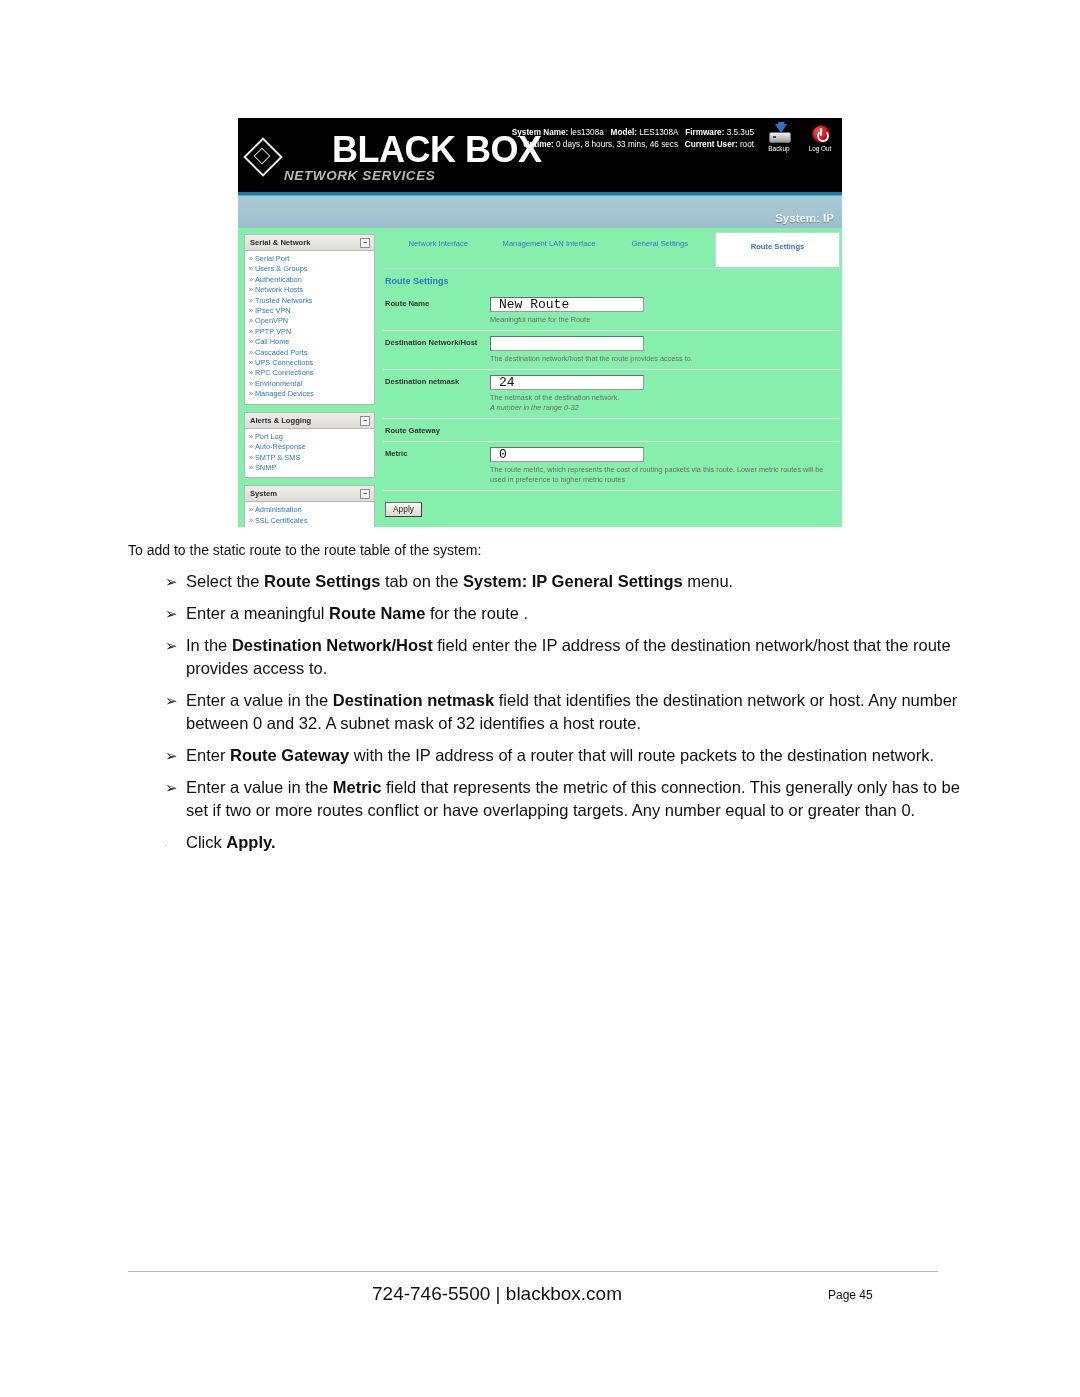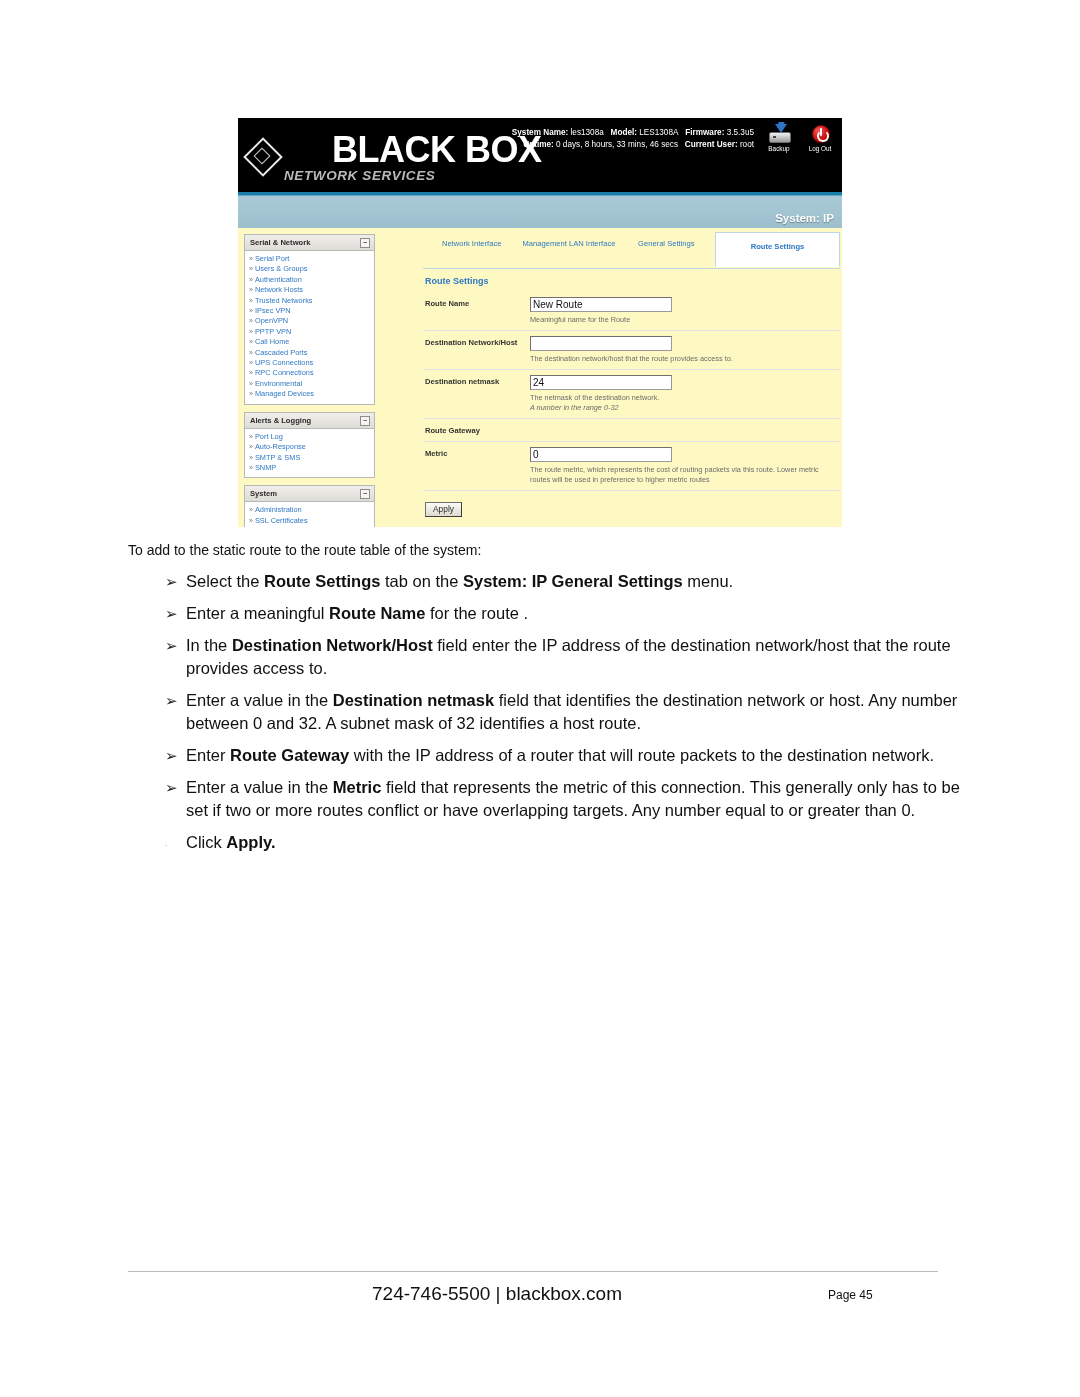--- a/index.html
+++ b/index.html
@@ -98,21 +98,21 @@
     position:relative;
     text-align:center;
   }
   .titlebar .tname{
     position:absolute;right:8px;bottom:4px;
     color:#ffffff;font-size:11.5px;font-weight:bold;
     text-shadow:0 1px 1px rgba(0,0,0,.35);
   }
 
   
-  .shot-body{position:relative;background:#fef9c3;height:299px;}
+  .shot-body{position:relative;background:#86efac;height:299px;}
 
   
   .sidebar{position:absolute;left:6px;top:6px;width:131px;}
   .side-block{
     border:1px solid #b8b8b8;background:#ffffff;margin-bottom:7px;
   }
   .side-head{
     background:linear-gradient(#efeeea,#dedcd6);
     border-bottom:1px solid #b8b8b8;
     font-size:7.6px;font-weight:bold;color:#2b2b2b;
@@ -124,21 +124,21 @@
     font-size:7px;line-height:7px;text-align:center;color:#444;
   }
   .side-list{padding:3px 4px 4px 4px;}
   .side-item{
     font-size:7.4px;color:#2f78c4;line-height:10.4px;
     white-space:nowrap;
   }
   .side-item .chev{color:#7a7a7a;font-size:7px;margin-right:2px;}
 
   
-  .main{position:absolute;left:145px;top:4px;right:2px;margin-left:40px;}
+  .main{position:absolute;left:145px;top:4px;right:2px;}
   .tabs{
     display:flex;align-items:flex-start;
     border-bottom:1px solid #bcd6e8;height:36px;
     position:relative;
   }
   .tab{
     flex:1;text-align:center;font-size:7.6px;color:#2f78c4;
     padding:7px 2px 0;line-height:10px;
   }
   .tab.active{
@@ -163,23 +163,23 @@
     width:105px;flex:0 0 105px;
     font-size:7.6px;font-weight:bold;color:#333;
     line-height:10px;padding-top:2px;padding-left:2px;
   }
   .fctl{flex:1;}
   .finput{
     width:136px;height:11px;
     border:1px solid #9a9a9a;
     border-top-color:#6f6f6f;border-left-color:#6f6f6f;
     background:#ffffff;
-    font-size:10px;color:#111;
-    padding:1px 2px;box-sizing:content-box;
-    font-family:Liberation Sans, sans-serif;
+    font-size:13px;color:#111;
+    padding:1px 8px;box-sizing:content-box;
+    font-family:Liberation Mono, monospace;
     display:block;
   }
   .fhelp{
     font-size:7.3px;color:#6b6b6b;line-height:10px;margin-top:3px;
   }
   .fhelp i{font-style:italic;}
   .apply-wrap{border-top:1px solid #e2e2e2;padding:7px 0 0 2px;}
   .apply-btn{
     display:inline-block;
     background:linear-gradient(#fbfbf7,#ddd9cc);

